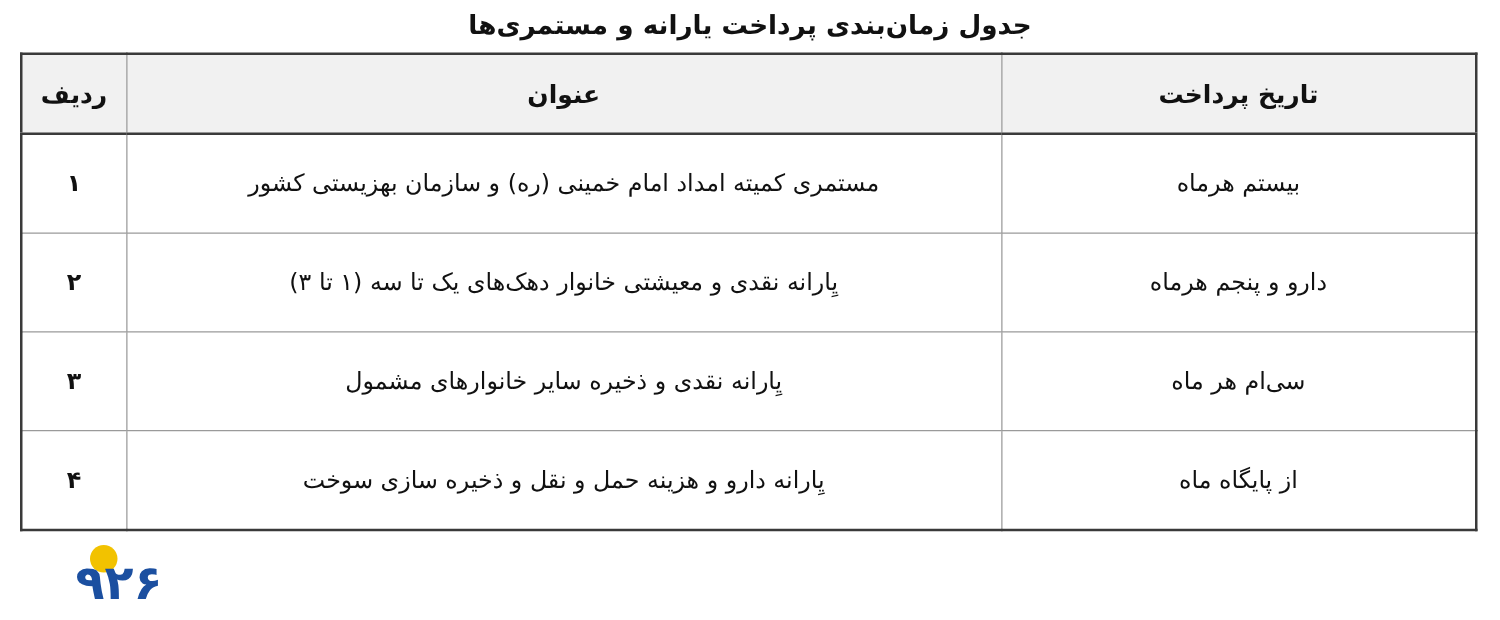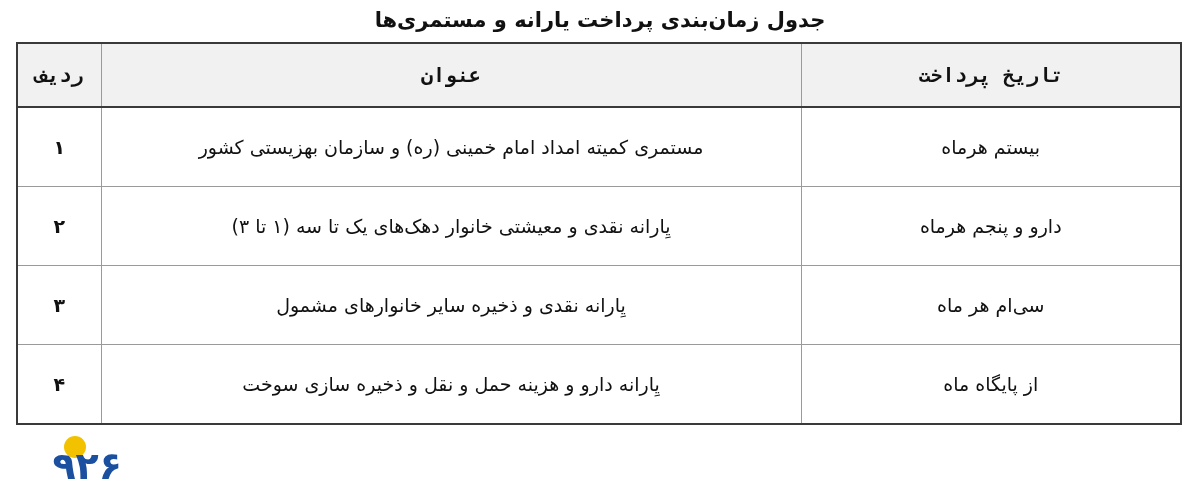--- a/index.html
+++ b/index.html
@@ -48,21 +48,20 @@
     font-size: 19px;
     color: #111111;
     padding: 0;
   }
   table.schedule thead th {
     background: #f1f1f1;
     font-weight: bold;
     height: 62px;
     font-size: 20px;
     border-bottom: 2px solid #3a3a3a;
-    font-family: Liberation Mono, monospace;
   }
   table.schedule tbody td {
     background: #ffffff;
     height: 78px;
     line-height: 1.5;
   }
   .col-row   { width: 84px; }
   .col-title { width: 700px; }
   .col-date  { width: 380px; }
 
@@ -72,21 +71,21 @@
   }
   td.cell-title {
     padding: 0 18px;
   }
   td.cell-date {
     padding: 0 14px;
   }
 
   .footer {
     position: absolute;
-    left: 8px;
+    left: 16px;
     bottom: 6px;
     width: 1164px;
     margin: 0 18px;
     display: flex;
     flex-direction: row-reverse;
     align-items: center;
     justify-content: flex-start;
     gap: 0;
   }
   .brand-logo {

